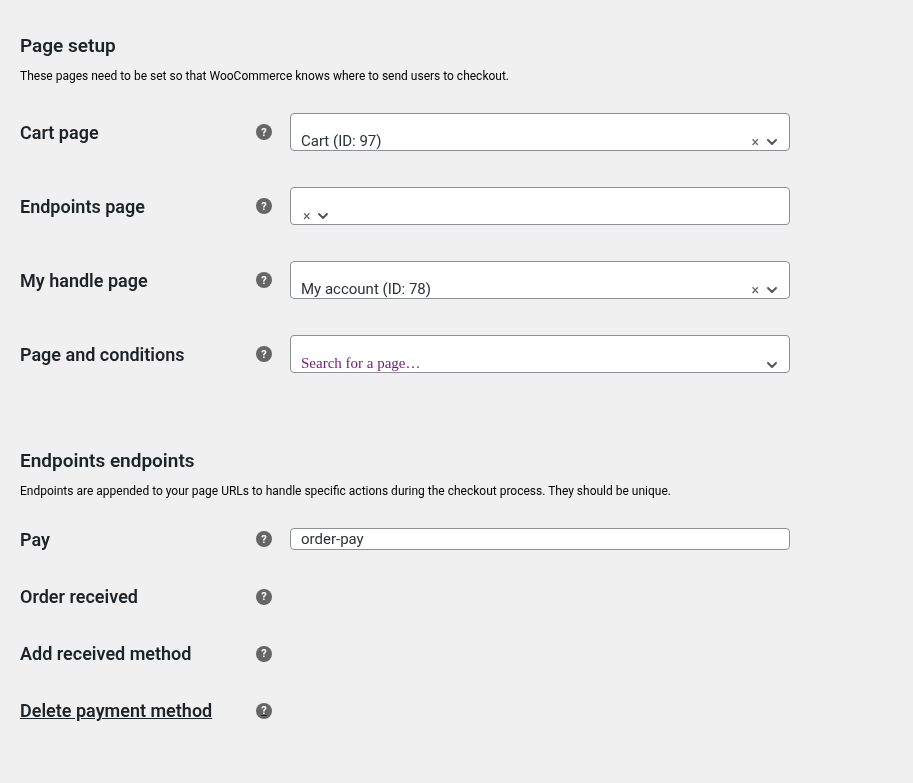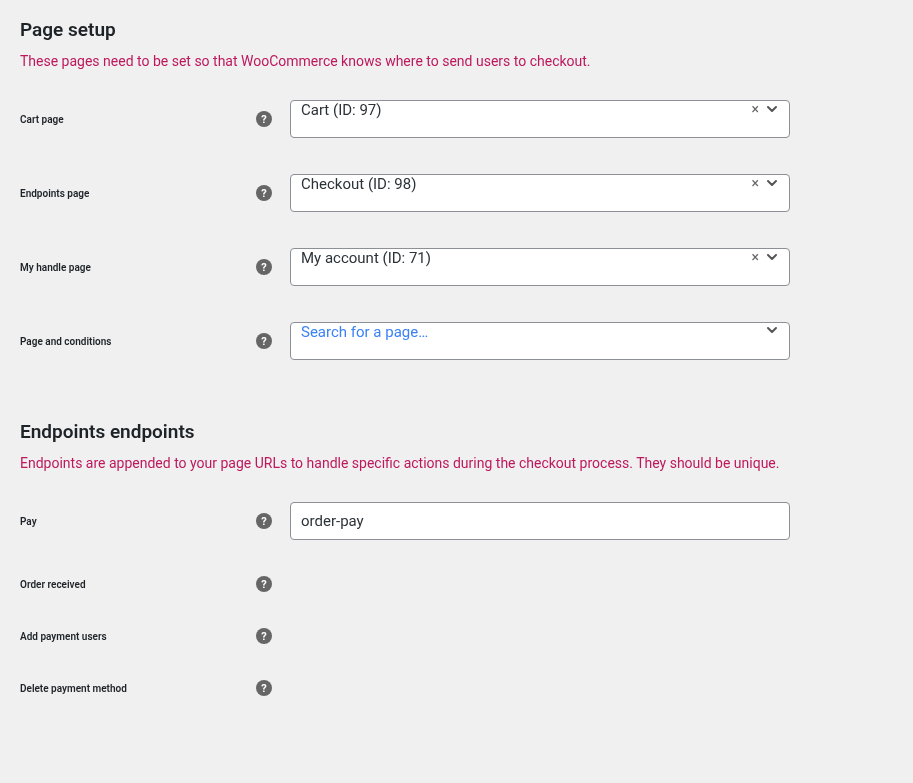--- a/index.html
+++ b/index.html
@@ -9,44 +9,44 @@
       color: #1d2327;
       font-size: 14px;
       padding: 10px 20px 30px 20px;
       width: 913px;
     }
     h2 {
       font-size: 19px;
       font-weight: 600;
       color: #1d2327;
       margin-bottom: 10px;
-      margin-top: 8px;
+      margin-top: 24px;
     }
     .description {
-      color: #be185d;
-      font-size: 14px;
+      color: #000000;
+      font-size: 12px;
       margin-bottom: 28px;
       line-height: 1.5;
     }
     .form-row {
       display: flex;
       align-items: center;
       margin-bottom: 36px;
     }
-    .form-row:last-child { margin-bottom: 16px; }
+    .form-row:last-child { margin-bottom: 16px; text-decoration: underline; }
     .label-col {
       width: 270px;
       display: flex;
       align-items: center;
       justify-content: space-between;
       padding-right: 18px;
     }
     .field-label {
       font-weight: 600;
-      font-size: 10px;
+      font-size: 18px;
       color: #1d2327;
     }
     .help-icon {
       width: 16px;
       height: 16px;
       border-radius: 50%;
       background: #666;
       color: #fff;
       font-size: 11px;
       font-weight: bold;
@@ -59,31 +59,31 @@
     .input-col {
       flex: 0 0 500px;
     }
     .select2 {
       width: 500px;
       height: 38px;
       border: 1px solid #8c8f94;
       border-radius: 4px;
       background: #fff;
       display: flex;
-      align-items: flex-start;
+      align-items: flex-end;
       padding: 0 10px;
       cursor: pointer;
       position: relative;
     }
     .select2 .value {
       flex: 1;
       color: #2c3338;
       font-size: 15px;
     }
-    .select2 .placeholder { color: #3b82f6; }
+    .select2 .placeholder { color: #701a75; font-family: Liberation Serif, serif; }
     .select2 .controls {
       display: flex;
       align-items: center;
       gap: 4px;
     }
     .clear-x {
       color: #666;
       font-size: 14px;
       padding: 0 2px;
       cursor: pointer;
@@ -91,21 +91,21 @@
     .chevron {
       width: 14px;
       height: 14px;
       display: inline-flex;
       align-items: center;
       justify-content: center;
     }
     .chevron svg { width: 12px; height: 12px; }
     .text-input {
       width: 500px;
-      height: 38px;
+      height: 22px;
       border: 1px solid #8c8f94;
       border-radius: 4px;
       background: #fff;
       padding: 0 10px;
       font-size: 15px;
       color: #2c3338;
       font-family: inherit;
     }
     .section-gap { height: 16px; }
   </style>
@@ -135,41 +135,40 @@
   </div>
 </div>
 
 <div class="form-row">
   <div class="label-col">
     <span class="field-label">Endpoints page</span>
     <span class="help-icon">?</span>
   </div>
   <div class="input-col">
     <div class="select2">
-      <span class="value">Checkout (ID: 98)</span>
       <span class="controls">
         <span class="clear-x">×</span>
         <span class="chevron">
             <svg viewBox="0 0 12 12">
               <path d="M2 4l4 4 4-4" stroke="#555" stroke-width="2" fill="none" stroke-linecap="round" stroke-linejoin="round"></path>
             </svg>
           </span>
       </span>
     </div>
   </div>
 </div>
 
 <div class="form-row">
   <div class="label-col">
     <span class="field-label">My handle page</span>
     <span class="help-icon">?</span>
   </div>
   <div class="input-col">
     <div class="select2">
-      <span class="value">My account (ID: 71)</span>
+      <span class="value">My account (ID: 78)</span>
       <span class="controls">
         <span class="clear-x">×</span>
         <span class="chevron">
             <svg viewBox="0 0 12 12">
               <path d="M2 4l4 4 4-4" stroke="#555" stroke-width="2" fill="none" stroke-linecap="round" stroke-linejoin="round"></path>
             </svg>
           </span>
       </span>
     </div>
   </div>
@@ -211,21 +210,21 @@
 
 <div class="form-row">
   <div class="label-col">
     <span class="field-label">Order received</span>
     <span class="help-icon">?</span>
   </div>
 </div>
 
 <div class="form-row">
   <div class="label-col">
-    <span class="field-label">Add payment users</span>
+    <span class="field-label">Add received method</span>
     <span class="help-icon">?</span>
   </div>
 </div>
 
 <div class="form-row">
   <div class="label-col">
     <span class="field-label">Delete payment method</span>
     <span class="help-icon">?</span>
   </div>
 </div>

